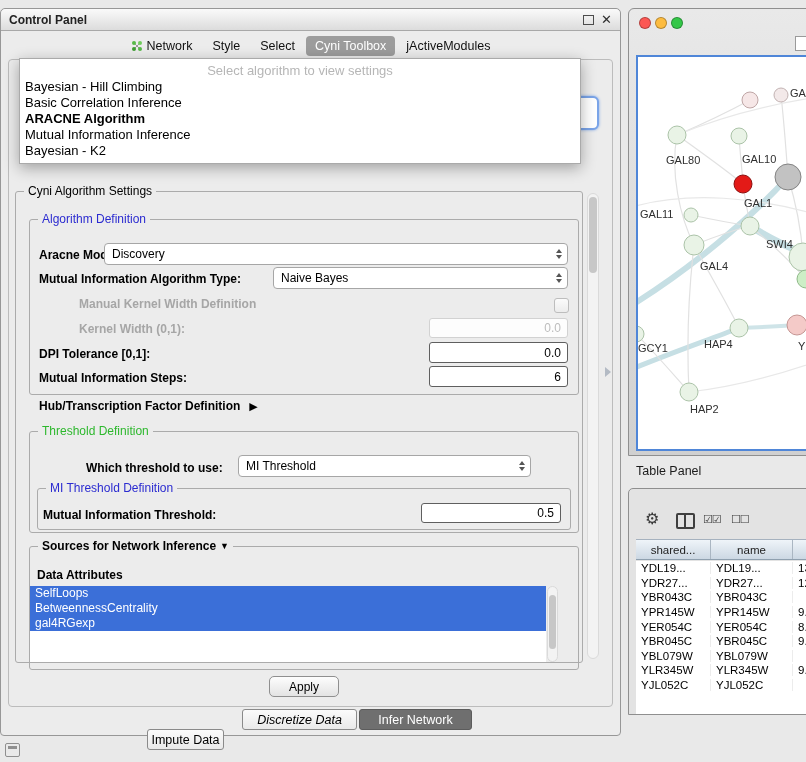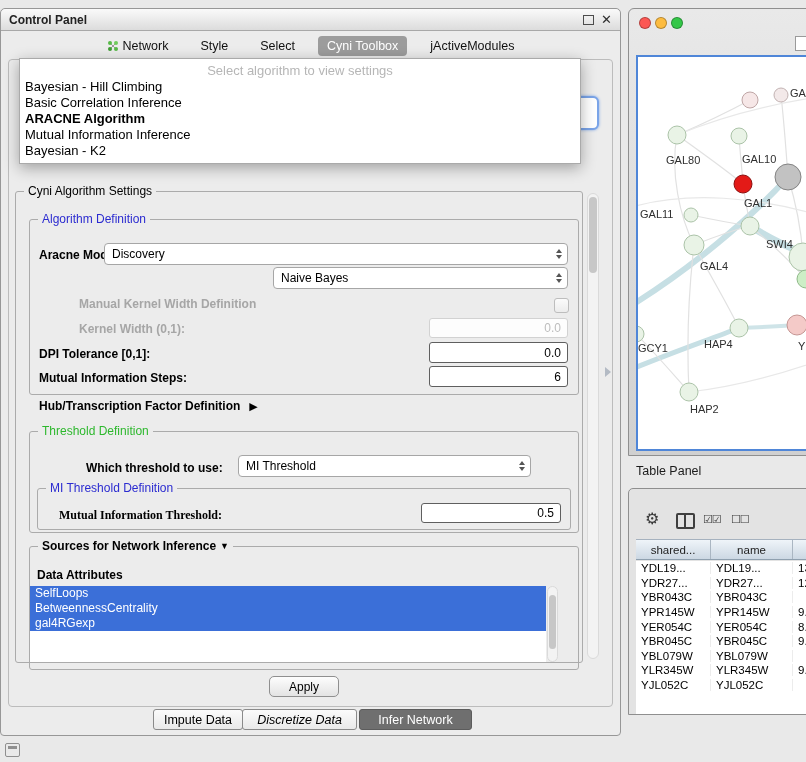--- a/index.html
+++ b/index.html
@@ -11,21 +11,21 @@
                  border:1px solid #979797;border-radius:5px 5px 4px 4px;box-sizing:border-box;}
   .cp-titlebar{position:absolute;left:0;top:0;right:0;height:22px;
                background:linear-gradient(#fafafa,#dcdcdc);border-bottom:1px solid #a8a8a8;
                border-radius:5px 5px 0 0;display:flex;align-items:center;padding:0 8px;box-sizing:border-box;}
   .cp-title{font-size:12px;font-weight:bold;color:#222;}
   .tb-btns{margin-left:auto;display:flex;align-items:center;gap:7px;}
   .float-btn{width:9px;height:8px;border:1.5px solid #4c4c4c;display:inline-block;}
   .close-btn{font-size:13px;font-weight:bold;color:#2e2e2e;line-height:12px;}
 
   .cp-tabbar{position:absolute;top:24px;left:0;right:0;height:25px;display:flex;align-items:center;
-             justify-content:center;gap:14px;font-size:12.5px;}
+             justify-content:center;gap:2px;font-size:12.5px;}
   .tab{padding:3px 9px;border-radius:4px;display:flex;align-items:center;color:#111;white-space:nowrap;}
   .tab.sel{background:#9c9c9c;color:#fff;}
   .tab-ico{display:inline-flex;margin-right:4px;}
 
   .cp-content{position:absolute;left:7px;top:50px;width:605px;height:648px;border:1px solid #bcbcbc;
               border-radius:4px;background:#ececec;box-sizing:border-box;}
 
   .sliver{position:absolute;left:560px;top:87px;width:34px;height:30px;background:#fff;
           border:2px solid #7aa4e8;border-radius:6px;box-shadow:0 0 3px #7aa4e8;z-index:5;}
 
@@ -48,21 +48,21 @@
   #grp-algdef{left:28px;top:210px;width:550px;height:176px;}
   #grp-threshold{left:28px;top:422px;width:550px;height:102px;}
   #grp-mithr{left:36px;top:479px;width:534px;height:42px;}
   #grp-sources{left:28px;top:537px;width:550px;height:124px;}
 
   .lbl{position:absolute;font-size:12px;font-weight:bold;white-space:nowrap;}
   .lbl.dis{color:#a6a6a6;margin-left:40px;}
   #l-aracne{left:38px;top:239px;} #l-mitype{left:38px;top:263px;}
   #l-manual{left:38px;top:288px;} #l-kernel{left:38px;top:313px;}
   #l-dpi{left:38px;top:338px;}   #l-steps{left:38px;top:362px;}
-  #l-which{left:85px;top:452px;} #l-mithr{left:58px;top:499px;font-family:Liberation Serif, serif;}
+  #l-which{left:85px;top:452px;} #l-mithr{left:42px;top:499px;}
   #l-dattr{left:36px;top:559px;}
 
   .combo{position:absolute;background:#fff;border:1px solid #a6a6a6;border-radius:4px;font-size:12px;
          display:flex;align-items:center;padding:0 22px 0 7px;box-sizing:border-box;}
   .arrows{position:absolute;right:5px;top:50%;transform:translateY(-50%);display:flex;
           flex-direction:column;align-items:center;gap:2px;}
   .arr-up{width:0;height:0;border-left:3.5px solid transparent;border-right:3.5px solid transparent;
           border-bottom:4px solid #555;}
   .arr-dn{width:0;height:0;border-left:3.5px solid transparent;border-right:3.5px solid transparent;
           border-top:4px solid #555;}
@@ -96,21 +96,21 @@
   #attr-scroll{left:546px;top:577px;width:11px;height:76px;}
   #attr-scroll .vthumb{top:8px;height:54px;}
 
   #apply-btn{position:absolute;left:268px;top:667px;width:70px;height:21px;border:1px solid #8f8f8f;
              border-radius:5px;background:linear-gradient(#fdfdfd,#e3e3e3);font-size:12px;
              display:flex;align-items:center;justify-content:center;box-sizing:border-box;}
 
   .btab{position:absolute;top:700px;height:21px;border:1px solid #8a8a8a;
         background:linear-gradient(#fbfbfb,#e9e9e9);font-size:12.5px;display:flex;align-items:center;
         justify-content:center;border-radius:3px;box-sizing:border-box;}
-  #bt1{left:152px;width:90px;} #bt2{left:241px;width:115px;font-style:italic;}
+  #bt1{left:146px;width:77px;margin-top:20px;} #bt2{left:241px;width:115px;font-style:italic;}
   #bt3{left:358px;width:113px;background:#6f6f6f;color:#fff;border-color:#5c5c5c;}
 
   #splitter-arrow{position:absolute;left:605px;top:367px;width:0;height:0;
                   border-top:5px solid transparent;border-bottom:5px solid transparent;
                   border-left:6px solid #b3bac4;}
 
   
   #network-window{position:absolute;left:628px;top:8px;width:179px;height:448px;
                   background:linear-gradient(#e9e9e9,#d0d0d0);border:1px solid #8f8f8f;
                   border-radius:6px 0 0 0;box-sizing:border-box;}
@@ -202,20 +202,21 @@
 
   <div class="lbl" id="l-aracne">Aracne Mode:</div>
   <div class="combo" id="combo-aracne">
     <span>Discovery</span>
     <span class="arrows">
         <span class="arr-up"></span>
         <span class="arr-dn"></span>
       </span>
   </div>
 
+  <div class="lbl" id="l-mitype">Mutual Information Algorithm Type:</div>
   <div class="combo" id="combo-mitype">
     <span>Naive Bayes</span>
     <span class="arrows">
         <span class="arr-up"></span>
         <span class="arr-dn"></span>
       </span>
   </div>
 
   <div class="lbl dis" id="l-manual">Manual Kernel Width Definition</div>
   <div class="checkbox" id="chk-manual"></div>

